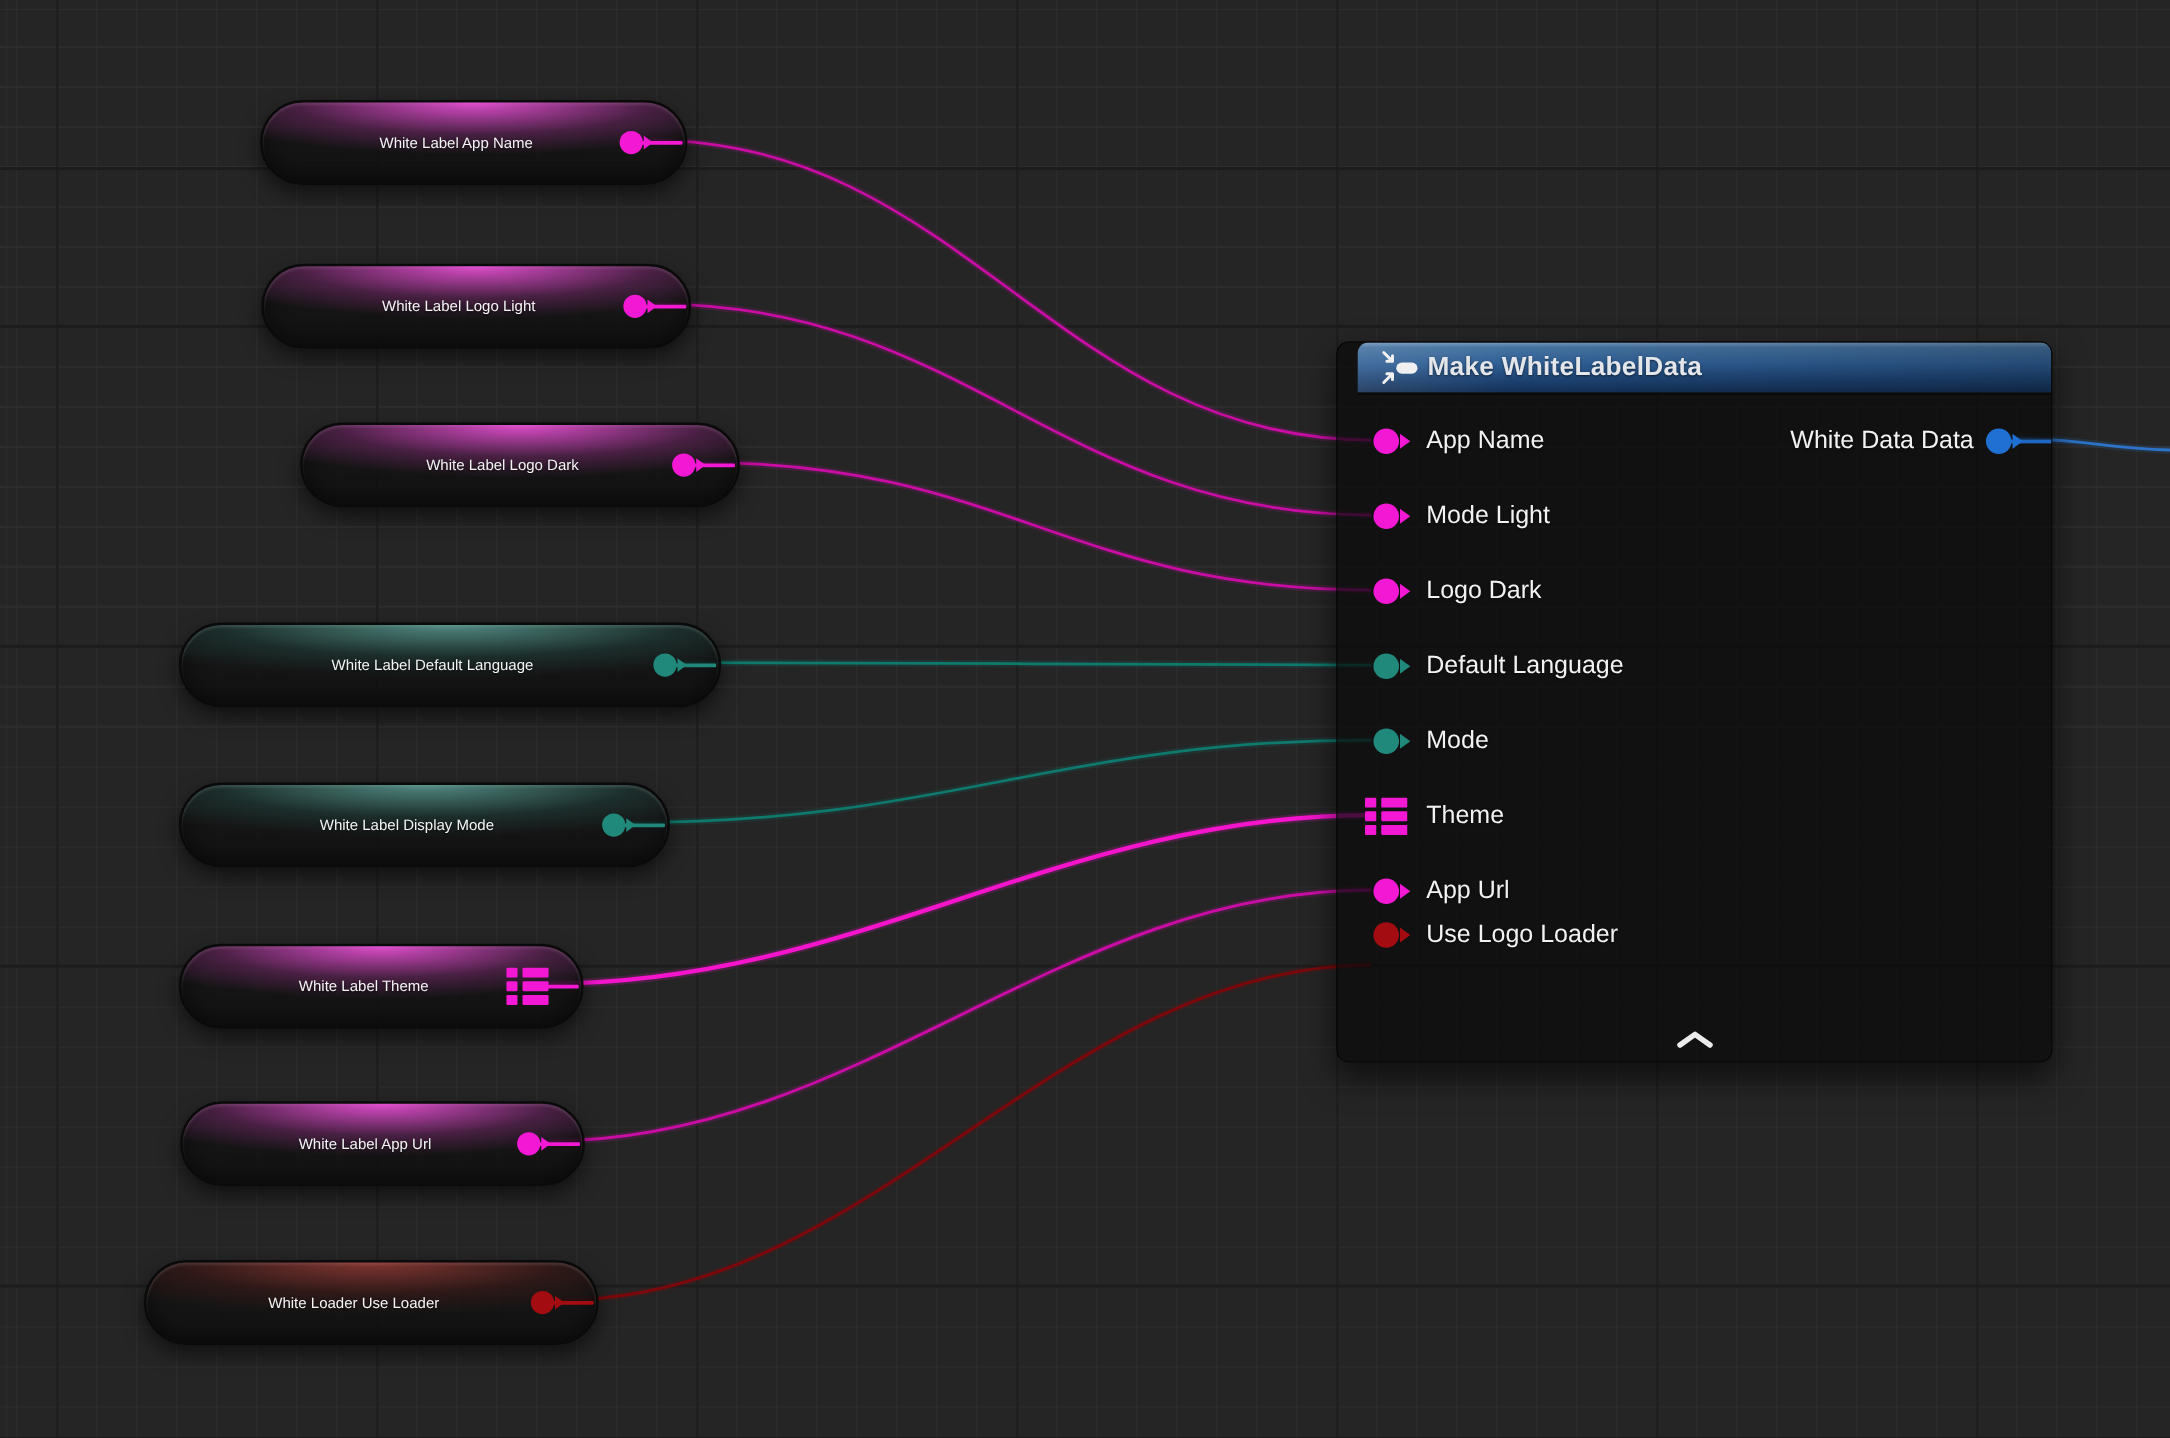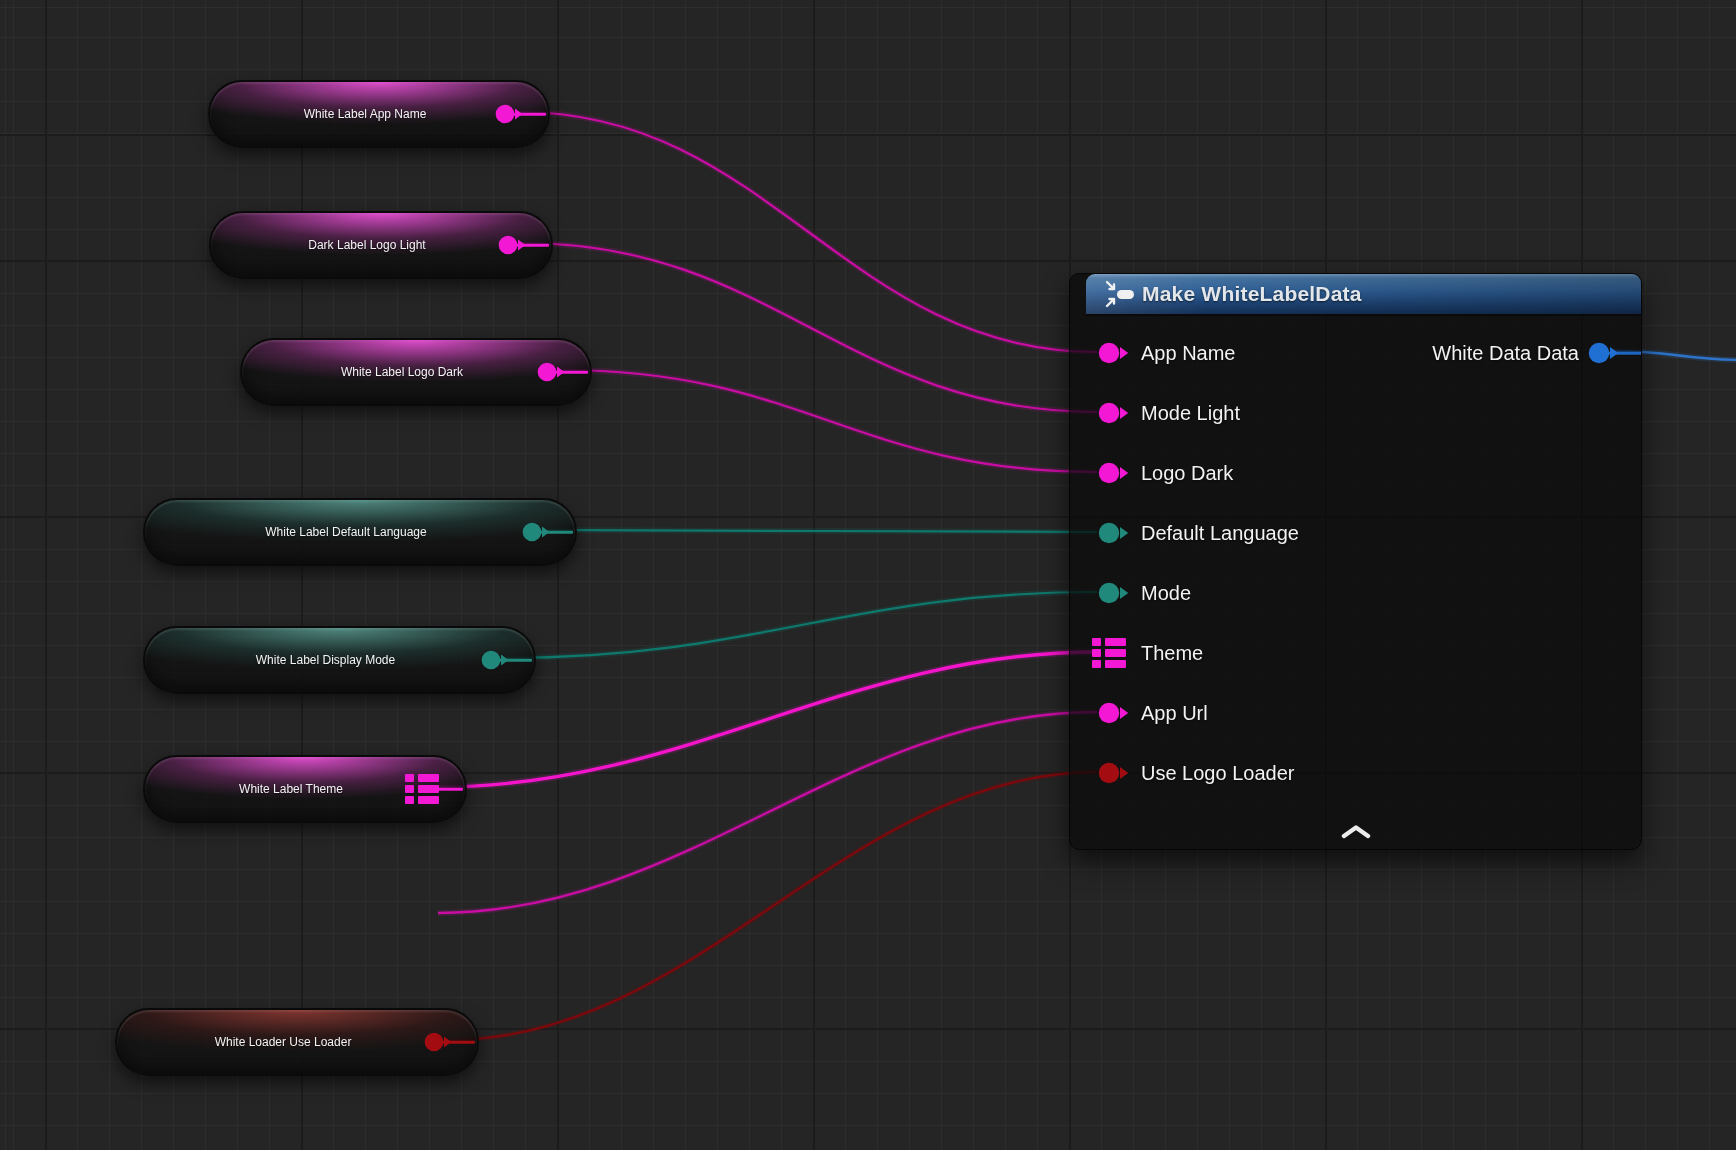--- a/index.html
+++ b/index.html
@@ -158,21 +158,21 @@
               </svg></span>
             <span class="mk-label">Theme</span>
           </div>
           <div class="mk-row" style="top: 409px;">
             <span class="mk-pin" style="left:28px"><svg width="33" height="22" viewBox="0 0 30 20">
                 <circle cx="10" cy="10" r="9.3" fill="#f318d4"></circle>
                 <path d="M20 4.5 L27.5 10 L20 15.5 Z" fill="#f318d4"></path>
               </svg></span>
             <span class="mk-label">App Url</span>
           </div>
-          <div class="mk-row" style="top: 469px;">
+          <div class="mk-row" style="top: 444px;">
             <span class="mk-pin" style="left:28px"><svg width="33" height="22" viewBox="0 0 30 20">
                 <circle cx="10" cy="10" r="9.3" fill="#a30d12"></circle>
                 <path d="M20 4.5 L27.5 10 L20 15.5 Z" fill="#a30d12"></path>
               </svg></span>
             <span class="mk-label">Use Logo Loader</span>
           </div>
           <div class="mk-row" style="top: 49px;">
             <span class="mk-out-label">White Data Data</span>
   <span class="mk-tail" style="left:529px;width:42px;background:#2070d4;opacity:.9"></span>
   <span class="mk-pin" style="left:518px"><svg width="33" height="22" viewBox="0 0 30 20">
@@ -190,21 +190,21 @@
         <div class="glow magenta"></div>
     <span class="glabel">White Label App Name</span>
     <span class="gtail" style="left:296px;width:40px;background:#f318d4"></span>
     <span class="gpin" style="left:285px"><svg width="30" height="20" viewBox="0 0 30 20">
             <circle cx="10" cy="10" r="9.3" fill="#f318d4"></circle>
             <path d="M20 4.5 L27.5 10 L20 15.5 Z" fill="#f318d4"></path>
           </svg></span>
       </div>
       <div class="getter" style="left: 209px; top: 211px; width: 340px; height: 64px;">
         <div class="glow magenta"></div>
-    <span class="glabel">Dark Label Logo Light</span>
+    <span class="glabel">White Label Logo Light</span>
     <span class="gtail" style="left:298px;width:40px;background:#f318d4"></span>
     <span class="gpin" style="left:287px"><svg width="30" height="20" viewBox="0 0 30 20">
             <circle cx="10" cy="10" r="9.3" fill="#f318d4"></circle>
             <path d="M20 4.5 L27.5 10 L20 15.5 Z" fill="#f318d4"></path>
           </svg></span>
       </div>
       <div class="getter" style="left: 240px; top: 338px; width: 348px; height: 64px;">
         <div class="glow magenta"></div>
     <span class="glabel">White Label Logo Dark</span>
     <span class="gtail" style="left:306px;width:40px;background:#f318d4"></span>
@@ -237,20 +237,29 @@
     <span class="gtail" style="left:278px;width:40px;background:#f318d4"></span>
     <span class="gpin" style="left:260px"><svg width="34" height="30" viewBox="0 0 34 30">
             <rect x="0" y="0" width="9" height="8" rx="1" fill="#f318d4"></rect>
             <rect x="13" y="0" width="21" height="8" rx="1" fill="#f318d4"></rect>
             <rect x="0" y="11" width="9" height="8" rx="1" fill="#f318d4"></rect>
             <rect x="13" y="11" width="21" height="8" rx="1" fill="#f318d4"></rect>
             <rect x="0" y="22" width="9" height="8" rx="1" fill="#f318d4"></rect>
             <rect x="13" y="22" width="21" height="8" rx="1" fill="#f318d4"></rect>
           </svg></span>
       </div>
+      <div class="getter" style="left: 144px; top: 881px; width: 320px; height: 64px;">
+        <div class="glow magenta"></div>
+    <span class="glabel">White Label App Url</span>
+    <span class="gtail" style="left:278px;width:40px;background:#f318d4"></span>
+    <span class="gpin" style="left:267px"><svg width="30" height="20" viewBox="0 0 30 20">
+            <circle cx="10" cy="10" r="9.3" fill="#f318d4"></circle>
+            <path d="M20 4.5 L27.5 10 L20 15.5 Z" fill="#f318d4"></path>
+          </svg></span>
+      </div>
       <div class="getter" style="left: 115px; top: 1008px; width: 360px; height: 64px;">
         <div class="glow red"></div>
     <span class="glabel">White Loader Use Loader</span>
     <span class="gtail" style="left:318px;width:40px;background:#a30d12"></span>
     <span class="gpin" style="left:307px"><svg width="30" height="20" viewBox="0 0 30 20">
             <circle cx="10" cy="10" r="9.3" fill="#a30d12"></circle>
             <path d="M20 4.5 L27.5 10 L20 15.5 Z" fill="#a30d12"></path>
           </svg></span>
       </div>
     </div>

